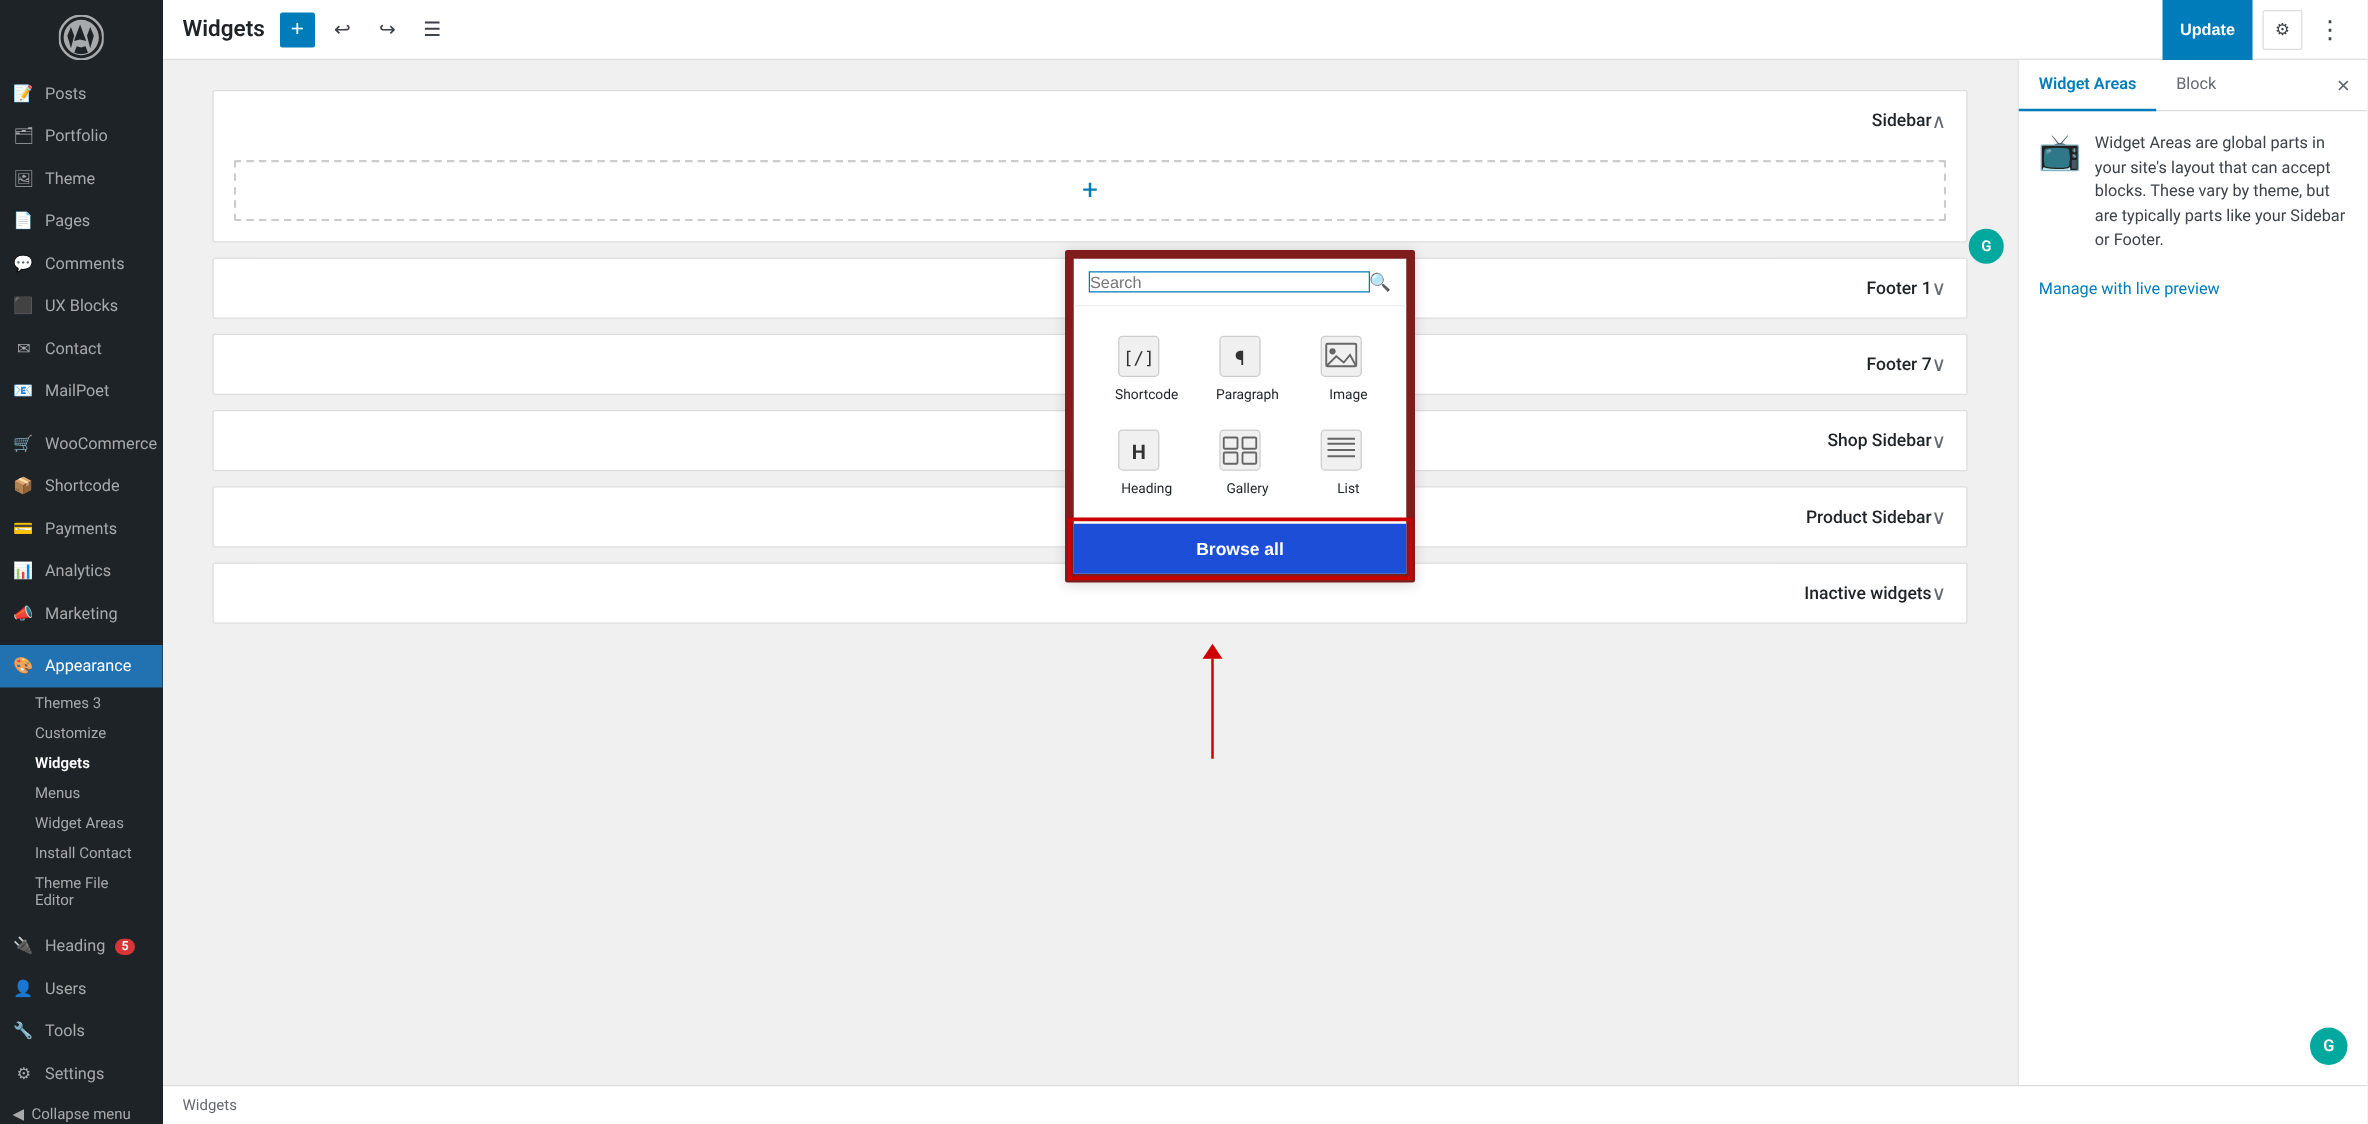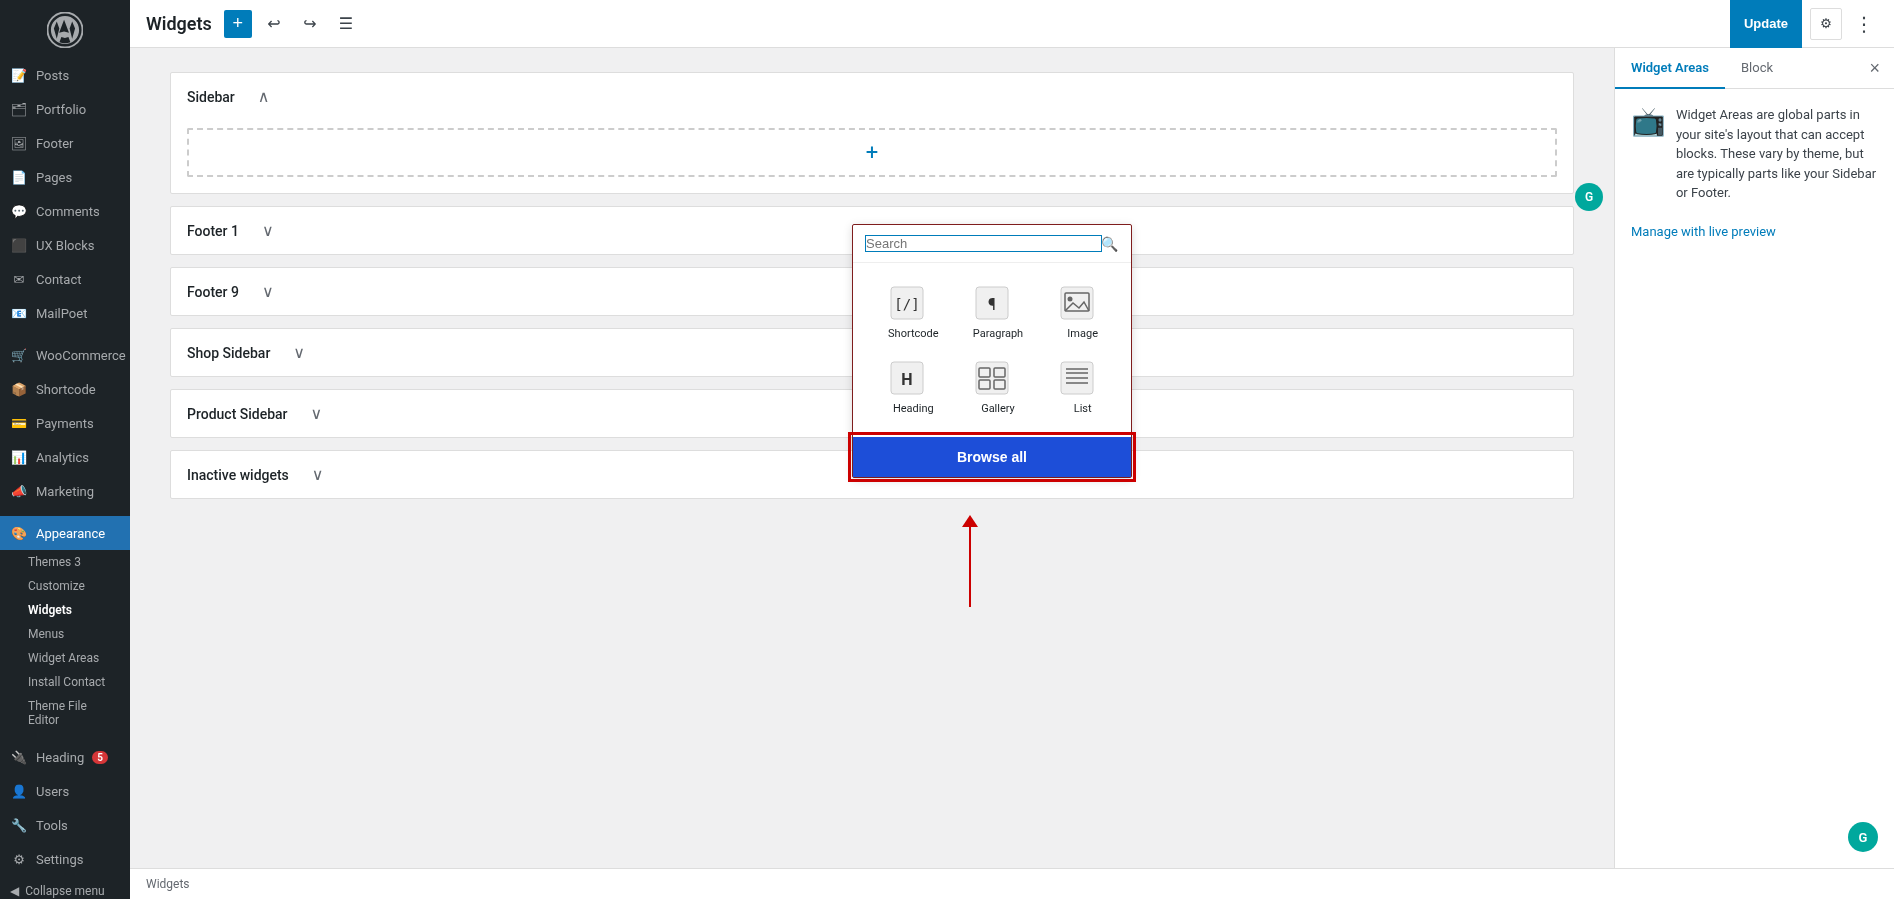--- a/index.html
+++ b/index.html
@@ -91,41 +91,41 @@
     #widget-main {
       flex: 1; overflow-y: auto; padding: 24px 40px;
       position: relative;
     }
 
     .widget-section {
       background: #fff; border: 1px solid #ddd; border-radius: 2px;
       margin-bottom: 12px;
     }
     .widget-section-header {
-      display: flex; align-items: center; justify-content: flex-start;
-      padding: 14px 16px; cursor: pointer; gap: 23px;
+      display: flex; align-items: center; justify-content: flex-end;
+      padding: 14px 16px; cursor: pointer;
     }
     .widget-section-title { font-size: 14px; font-weight: 500; color: #1d2327; }
     .chevron-icon { font-size: 16px; color: #646970; }
 
     .widget-add-row {
       border: 2px dashed #ccc; border-radius: 2px; margin: 8px 16px 16px;
       display: flex; align-items: center; justify-content: center;
       padding: 10px; cursor: pointer;
     }
     .widget-add-row .plus-icon { font-size: 22px; color: #007cba; }
 
     
     .block-inserter {
       position: absolute;
-      top: 176px; left: 50%;
+      top: 152px; left: 50%;
       transform: translateX(-20px);
       width: 280px;
       background: #fff;
-      border: 1px solid #7f1d1d;
+      border: 7px solid #7f1d1d;
       border-radius: 2px;
       box-shadow: 0 2px 10px rgba(0,0,0,0.15);
       z-index: 100;
     }
     .inserter-search {
       display: flex; align-items: center; padding: 10px 12px;
       border-bottom: 1px solid #eee;
     }
     .inserter-search input {
       flex: 1; border: none; outline: none; font-size: 13px;
@@ -220,21 +220,21 @@
   <div class="sidebar-item">
     <span class="item-icon">📝</span>
     <span>Posts</span>
   </div>
   <div class="sidebar-item">
     <span class="item-icon">🗂</span>
     <span>Portfolio</span>
   </div>
   <div class="sidebar-item">
     <span class="item-icon">🖼</span>
-    <span>Footer</span>
+    <span>Theme</span>
   </div>
   <div class="sidebar-item">
     <span class="item-icon">📄</span>
     <span>Pages</span>
   </div>
   <div class="sidebar-item">
     <span class="item-icon">💬</span>
     <span>Comments</span>
   </div>
   <div class="sidebar-item">
@@ -358,21 +358,21 @@
 
       <div class="widget-section">
         <div class="widget-section-header">
           <span class="widget-section-title">Footer 1</span>
           <span class="chevron-icon">∨</span>
         </div>
       </div>
 
       <div class="widget-section">
         <div class="widget-section-header">
-          <span class="widget-section-title">Footer 9</span>
+          <span class="widget-section-title">Footer 7</span>
           <span class="chevron-icon">∨</span>
         </div>
       </div>
 
       <div class="widget-section">
         <div class="widget-section-header">
           <span class="widget-section-title">Shop Sidebar</span>
           <span class="chevron-icon">∨</span>
         </div>
       </div>

